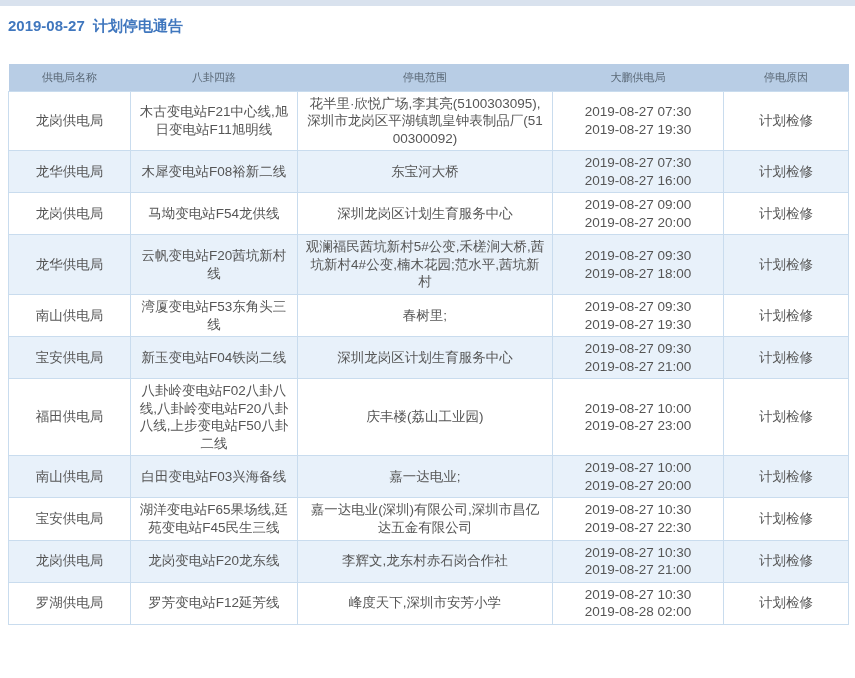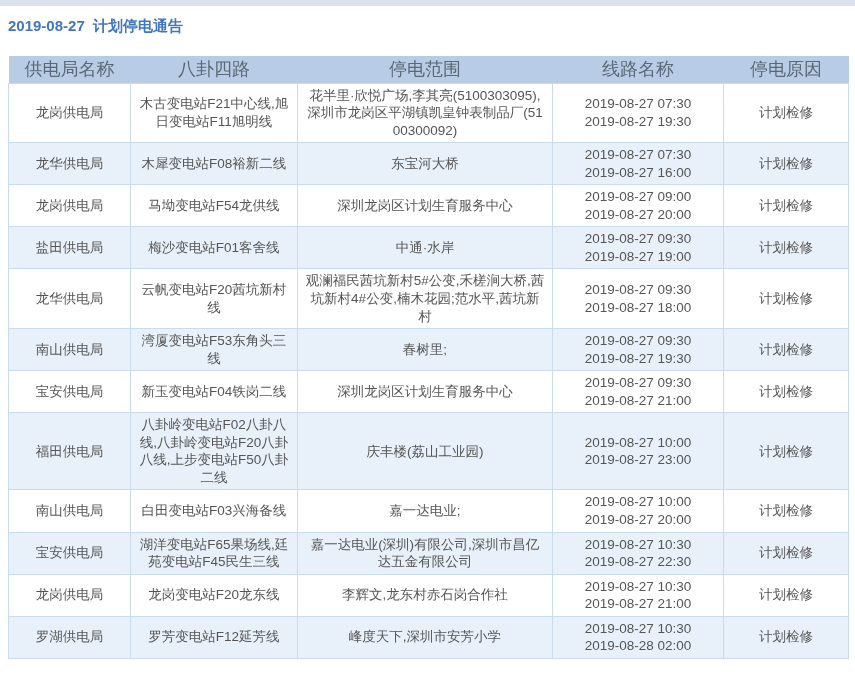--- a/index.html
+++ b/index.html
@@ -13,36 +13,36 @@
   }
   *{box-sizing:border-box;margin:0;padding:0;}
   html,body{background:#ffffff;}
   body{font-family:"Liberation Sans","DejaVu Sans",sans-serif;}
   .page{width:855px;height:678px;overflow:hidden;background:#ffffff;position:relative;}
   .top-strip{width:100%;height:6px;background:var(--top-strip);}
   .page-title{
     color:var(--title-color);
     font-weight:bold;
     font-size:15px;
-    padding:11px 0 20px 8px;
+    padding:11px 0 28px 8px;
     white-space:pre;
   }
   table.outage{
     border-collapse:collapse;
     table-layout:fixed;
     width:840px;
     margin-left:8px;
   }
   col.c1{width:122px;} col.c2{width:167px;} col.c3{width:255px;}
   col.c4{width:171px;} col.c5{width:125px;}
   thead th{
     background:var(--header-bg);
     color:var(--header-text);
     font-weight:normal;
-    font-size:18px;
+    font-size:11px;
     height:27px;
     text-align:center;
     vertical-align:middle;
     border:none;
   }
   tbody td{
     border:1px solid var(--border-color);
     color:var(--cell-text);
     font-size:13.5px;
     line-height:1.3;
@@ -69,21 +69,21 @@
         <col class="c2">
         <col class="c3">
         <col class="c4">
         <col class="c5">
     </colgroup>
     <thead>
       <tr>
           <th>供电局名称</th>
           <th>八卦四路</th>
           <th>停电范围</th>
-          <th>线路名称</th>
+          <th>大鹏供电局</th>
           <th>停电原因</th>
         </tr>
     </thead>
     <tbody>
         <tr>
           <td>龙岗供电局</td>
           <td>木古变电站F21中心线,旭日变电站F11旭明线</td>
           <td>花半里·欣悦广场,李其亮(5100303095),深圳市龙岗区平湖镇凯皇钟表制品厂(5100300092)</td>
           <td>
             <div class="time-line">2019-08-27 07:30</div>
@@ -101,30 +101,20 @@
           </td>
           <td>计划检修</td>
         </tr>
         <tr>
           <td>龙岗供电局</td>
           <td>马坳变电站F54龙供线</td>
           <td>深圳龙岗区计划生育服务中心</td>
           <td>
             <div class="time-line">2019-08-27 09:00</div>
             <div class="time-line">2019-08-27 20:00</div>
-          </td>
-          <td>计划检修</td>
-        </tr>
-        <tr>
-          <td>盐田供电局</td>
-          <td>梅沙变电站F01客舍线</td>
-          <td>中通·水岸</td>
-          <td>
-            <div class="time-line">2019-08-27 09:30</div>
-            <div class="time-line">2019-08-27 19:00</div>
           </td>
           <td>计划检修</td>
         </tr>
         <tr>
           <td>龙华供电局</td>
           <td>云帆变电站F20茜坑新村线</td>
           <td>观澜福民茜坑新村5#公变,禾槎涧大桥,茜坑新村4#公变,楠木花园;范水平,茜坑新村</td>
           <td>
             <div class="time-line">2019-08-27 09:30</div>
             <div class="time-line">2019-08-27 18:00</div>

